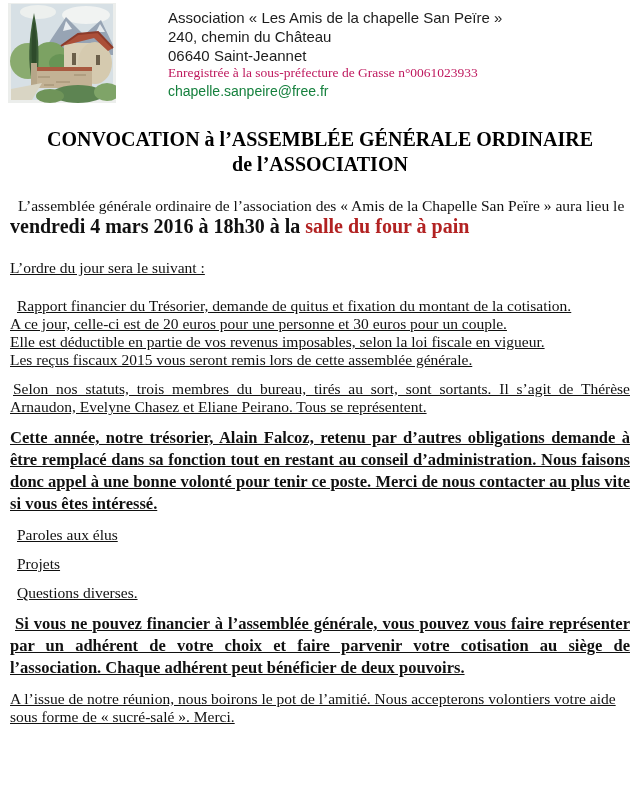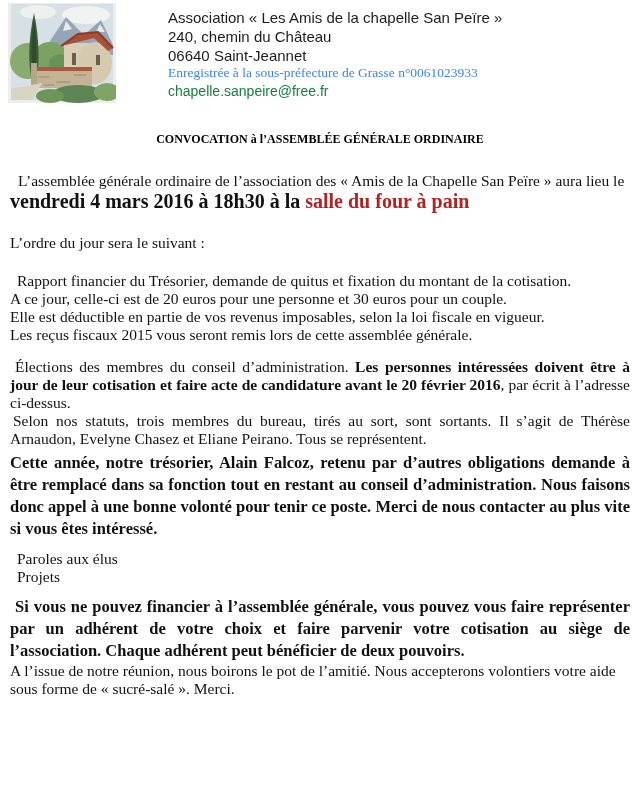--- a/index.html
+++ b/index.html
@@ -8,27 +8,27 @@
     width: 640px; height: 756px;
     background: #ffffff;
     font-family: "Liberation Serif", serif;
     color: #111111;
   }
   
   .header { display: flex; align-items: flex-start; padding: 3px 0 0 8px; height: 103px; }
   .chapel-art { width: 108px; height: 100px; display: block; }
   .header-text { margin-left: 52px; padding-top: 5px; }
   .ht-sans { font-family: "Liberation Sans", sans-serif; font-size: 15px; line-height: 19px; color: #1c1c1c; }
-  .ht-reg  { font-family: "Liberation Serif", serif; font-size: 13.5px; line-height: 16.5px; color: #3b82f6; }
+  .ht-reg  { font-family: "Liberation Serif", serif; font-size: 13.5px; line-height: 16.5px; color: #be185d; }
   .ht-email{ font-family: "Liberation Sans", sans-serif; font-size: 14px; line-height: 17px;
              color: #15803d; text-decoration: none; cursor: pointer; }
   
-  .title { margin-top: 21px; text-align: center; font-weight: bold; font-size: 12px; line-height: 25px; color: #000; }
+  .title { margin-top: 21px; text-align: center; font-weight: bold; font-size: 20px; line-height: 25px; color: #000; }
   
-  .p  { margin: 0 10px; font-size: 15.5px; line-height: 18px; }
+  .p  { margin: 11px 10px; font-size: 15.5px; line-height: 18px; text-decoration: underline; }
   .intro { margin: 19px 10px 10px 10px; font-size: 15.5px; line-height: 20px; text-indent: 8px; }
   .intro .big   { font-size: 20px; font-weight: bold; }
   .intro .place { color: #b22222; }
   .ordre     { margin-top: 21px; }
   .moral     { margin-top: 21px; text-indent: 7px; }
   .financial { margin-top: 20px; }
   .financial .indent { text-indent: 7px; }
   .elections { margin-top: 14px; text-align: justify; text-indent: 5px; }
   .statuts   { text-align: justify; text-indent: 3px; }
   .bold-par  { font-weight: bold; font-size: 16.5px; line-height: 22px; text-align: justify; }
@@ -78,42 +78,43 @@
       <div class="ht-sans">Association « Les Amis de la chapelle San Peïre »</div>
       <div class="ht-sans">240, chemin du Château</div>
       <div class="ht-sans">06640 Saint-Jeannet</div>
       <div class="ht-reg">Enregistrée à la sous-préfecture de Grasse n°0061023933</div>
       <a class="ht-email">chapelle.sanpeire@free.fr</a>
     </div>
   </div>
 
   <div class="title">
     <div>CONVOCATION à l’ASSEMBLÉE GÉNÉRALE ORDINAIRE</div>
+    <div>de l’ASSOCIATION</div>
   </div>
 
   <p class="intro"><span>L’assemblée générale ordinaire de l’association des « Amis de la Chapelle San Peïre » aura lieu le </span><span class="big">vendredi 4 mars 2016 à 18h30 à la </span><span class="big place">salle du four à pain</span></p>
 
   <p class="p ordre">L’ordre du jour sera le suivant :</p>
 
 
   <div class="p financial">
     <div class="indent">Rapport financier du Trésorier, demande de quitus et fixation du montant de la cotisation.</div>
     <div>A ce jour, celle-ci est de 20 euros pour une personne et 30 euros pour un couple.</div>
     <div>Elle est déductible en partie de vos revenus imposables, selon la loi fiscale en vigueur.</div>
     <div>Les reçus fiscaux 2015 vous seront remis lors de cette assemblée générale.</div>
   </div>
 
-  <p class="p elections"><span>Élections des membres du conseil d’administration. </span><b class="inline-bold">Les personnes intéressées doivent être à jour de leur cotisation et faire acte de candidature avant le 20 février 2016</b><span>, par écrit à l’adresse ci-dessus.</span></p>
 
   <p class="p statuts">Selon nos statuts, trois membres du bureau, tirés au sort, sont sortants. Il s’agit de Thérèse Arnaudon, Evelyne Chasez et Eliane Peirano. Tous se représentent.</p>
 
   <p class="p bold-par treasurer">Cette année, notre trésorier, Alain Falcoz, retenu par d’autres obligations  demande à être remplacé dans sa fonction tout en restant au conseil d’administration. Nous faisons donc appel à une bonne volonté pour tenir ce poste. Merci de nous contacter au plus vite si vous êtes intéressé.</p>
 
   <div class="items">
     <p class="p">Paroles aux élus</p>
     <p class="p">Projets</p>
+    <p class="p">Questions diverses.</p>
   </div>
 
   <p class="p bold-par proxy">Si vous ne pouvez financier à l’assemblée générale, vous pouvez vous faire représenter par un adhérent de votre choix et faire parvenir votre cotisation au siège de l’association. Chaque adhérent peut bénéficier de deux pouvoirs.</p>
 
   <p class="p closing">A l’issue de notre réunion, nous boirons le pot de l’amitié. Nous accepterons volontiers votre aide sous forme de « sucré-salé ». Merci.</p>
 
 </div>
 
 </body></html>

